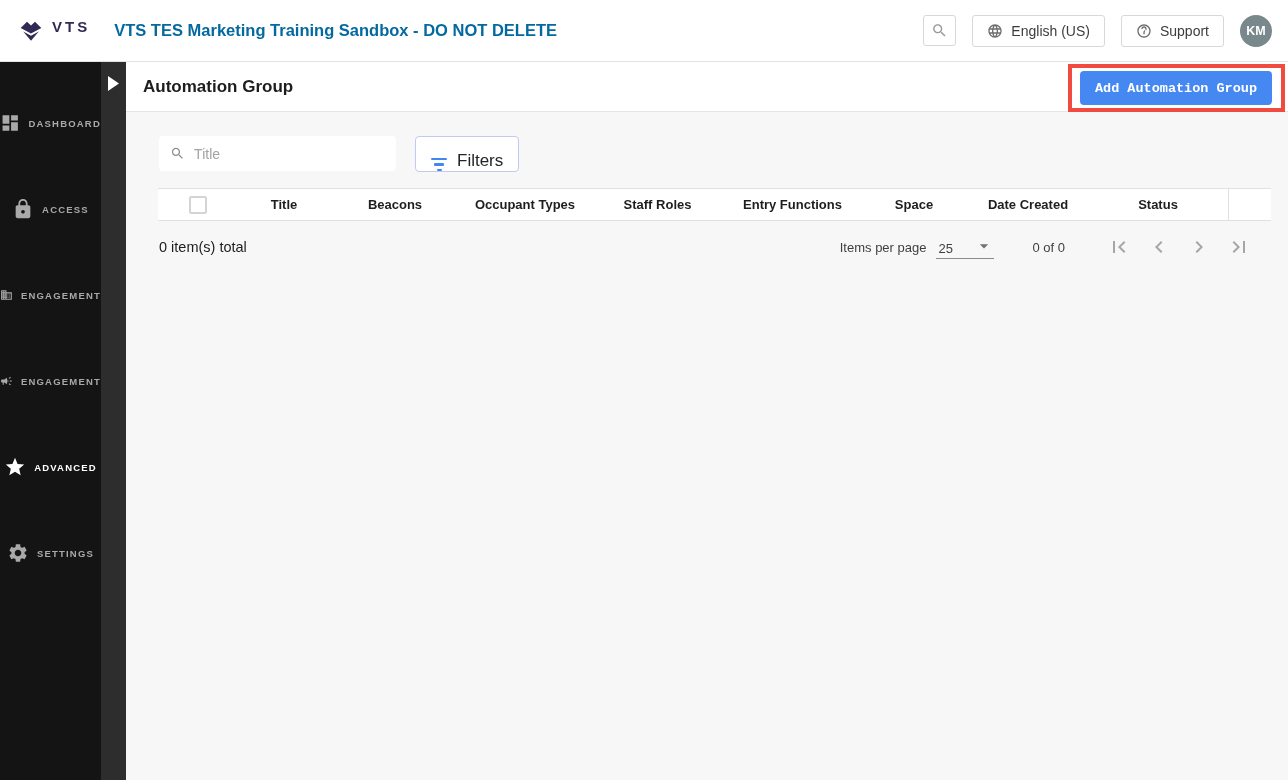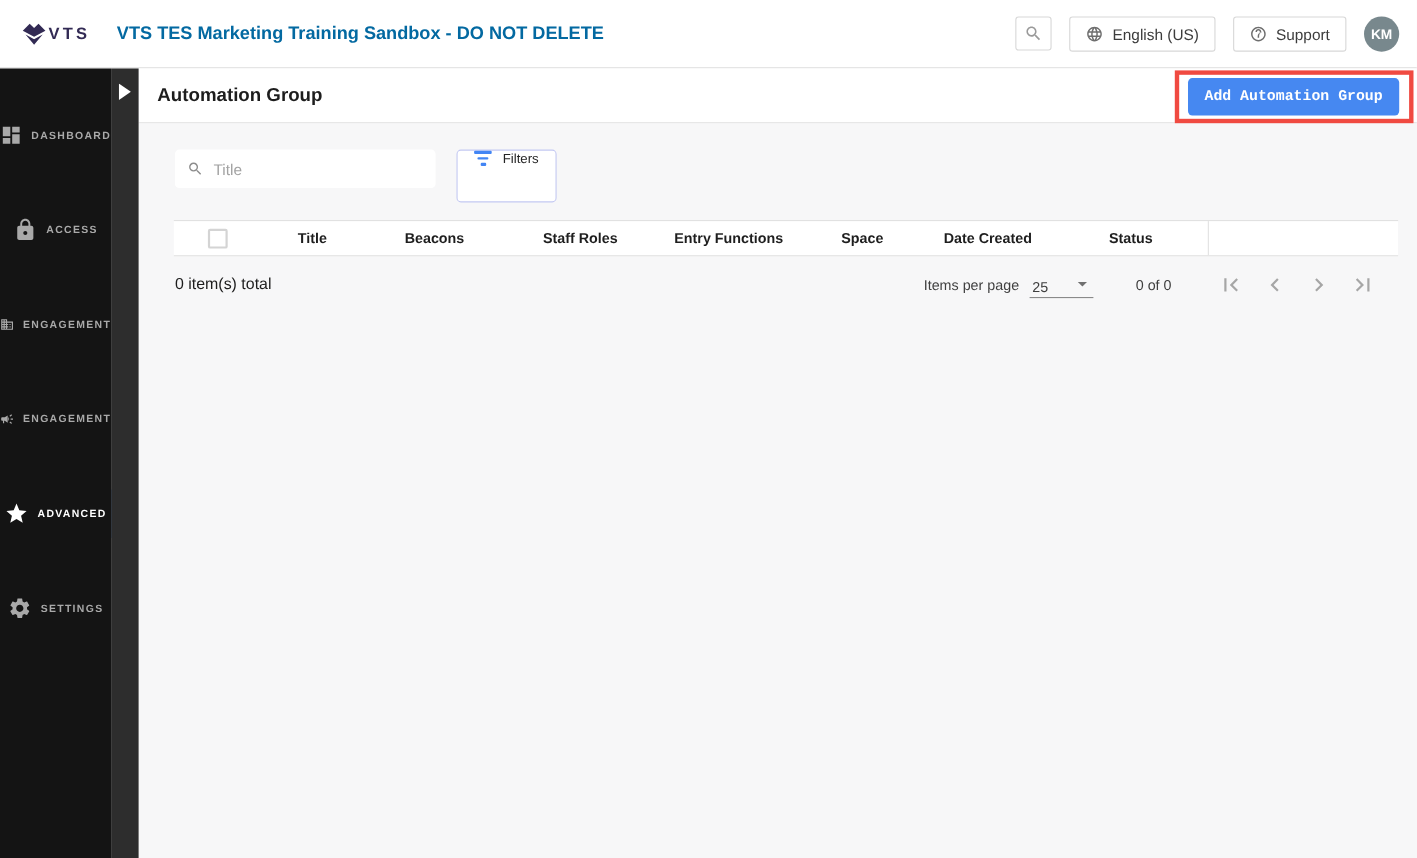--- a/index.html
+++ b/index.html
@@ -3,21 +3,21 @@
 <meta charset="utf-8">
 <style>
   * { margin:0; padding:0; box-sizing:border-box; }
   html,body { width:1288px; height:780px; overflow:hidden;
     font-family:"Liberation Sans", sans-serif; background:#f7f7f8; }
 
   
   .topbar { position:absolute; top:0; left:0; width:1288px; height:62px;
     background:#fff; border-bottom:1px solid #e3e3e3; display:flex;
     align-items:center; padding:0 16px 0 18px; z-index:6; }
-  .logo { display:flex; align-items:center; cursor:pointer; }
+  .logo { display:flex; gap:8px; cursor:pointer; }
   .logo-mark { width:26px; height:26px; }
   .logo-text { font-size:15px; font-weight:bold; letter-spacing:3px; color:#322a54; }
   .workspace-title { margin-left:24px; font-size:16.5px; font-weight:600; color:#0369a1; }
   .topbar-right { margin-left:auto; display:flex; align-items:center; gap:16px;justify-content:space-between; }
   .sq-btn { width:33px; height:31px; border:1px solid #d8d8d8; border-radius:3px;
     background:#fff; display:flex; align-items:center; justify-content:center; cursor:pointer; }
   .pill-btn { height:32px; border:1px solid #d8d8d8; border-radius:3px; background:#fff;
     display:flex; align-items:center; gap:8px; padding:0 14px; font-size:14px;
     color:#3c3c3c; cursor:pointer; font-family:inherit; }
   .pill-btn svg { flex:0 0 auto; }
@@ -51,22 +51,22 @@
     padding:3px 9px 3px 8px; background:#fff; }
   .add-btn { height:34px; background:#4688f1; color:#fff; border:none; border-radius:4px;
     font-size:13.5px; font-weight:bold; padding:0 15px; cursor:pointer; font-family:Liberation Mono, monospace; }
 
   .toolbar { margin:24px 32px 0 33px; display:flex; gap:19px; }
   .search-box { width:237px; height:35px; background:#fff; border-radius:4px;
     display:flex; align-items:center; gap:9px; padding:0 11px; }
   .search-box input { border:none; outline:none; background:transparent; width:100%;
     font-size:14px; color:#333; font-family:inherit; }
   .search-box input::placeholder { color:#a2a2a2; }
-  .filters-btn { height:48px; border:1px solid #c4c9f2; border-radius:4px; background:#fff;
-    display:flex; align-items:flex-start; gap:10px; padding:0 15px; font-size:12px;
+  .filters-btn { height:36px; border:1px solid #c4c9f2; border-radius:4px; background:#fff;
+    display:flex; align-items:flex-end; gap:10px; padding:0 15px; font-size:17px;
     color:#242424; cursor:pointer; font-family:inherit; }
   .filter-icon { display:flex; flex-direction:column; align-items:center; gap:3px; }
   .filter-icon i { display:block; height:2.5px; background:#4285f4; border-radius:1px; }
   .filter-icon i:nth-child(1){ width:16px; } .filter-icon i:nth-child(2){ width:10px; }
   .filter-icon i:nth-child(3){ width:5px; }
 
   .table-head { margin:16px 17px 0 32px; height:33px; background:#fff;
     border-top:1px solid #e1e1e1; border-bottom:1px solid #e1e1e1;
     display:flex; align-items:stretch; }
   .th { display:flex; align-items:center; justify-content:center;
@@ -198,20 +198,21 @@
       <span>Filters</span>
     </button>
   </div>
 
   <div class="table-head">
     <span class="th c0">
       <span class="checkbox"></span>
     </span>
     <span class="th c1">Title</span>
     <span class="th c2">Beacons</span>
+    <span class="th c3">Occupant Types</span>
     <span class="th c4">Staff Roles</span>
     <span class="th c5">Entry Functions</span>
     <span class="th c6">Space</span>
     <span class="th c7">Date Created</span>
     <span class="th c8">Status</span>
     <span class="th c9"></span>
   </div>
 
   <div class="table-footer">
     <span class="total-label">0 item(s) total</span>

